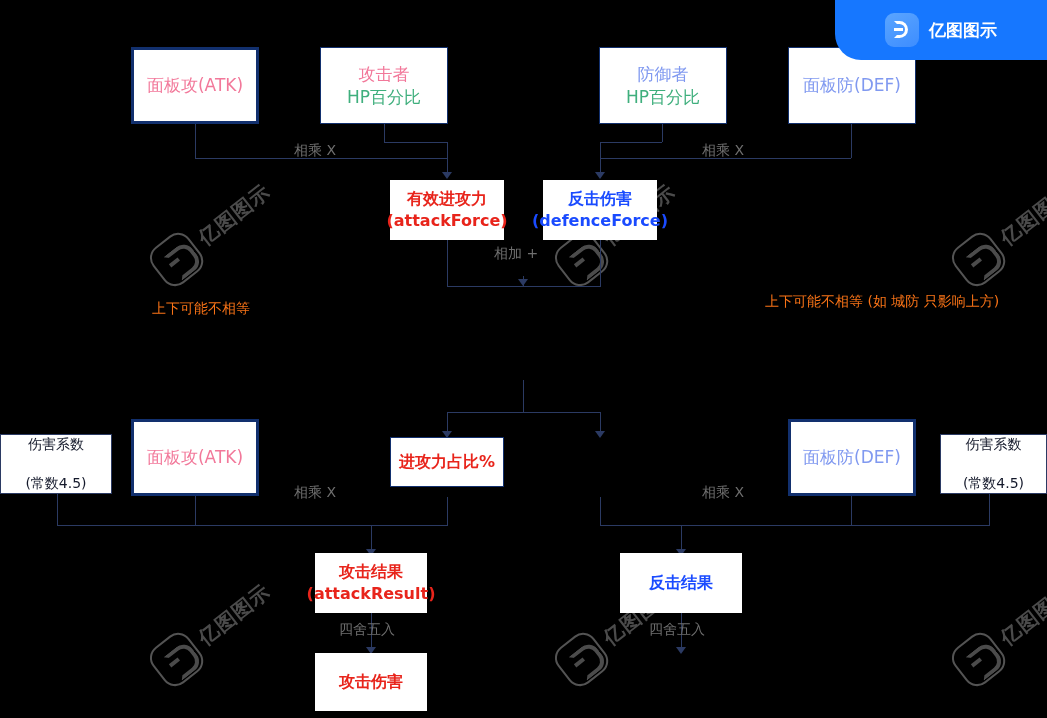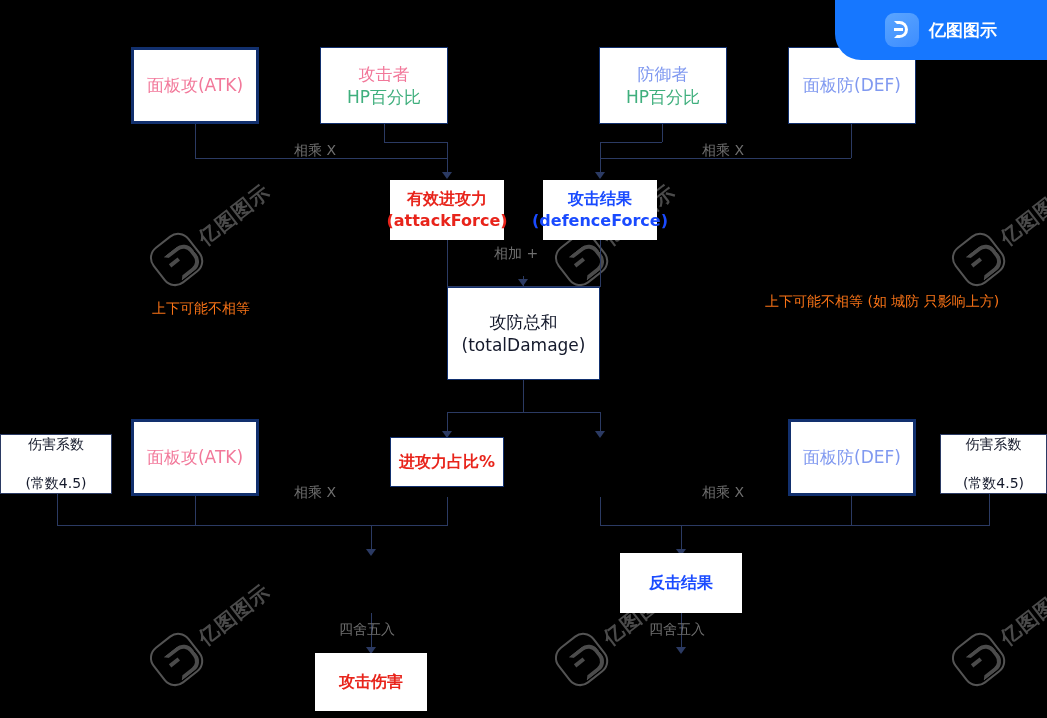--- a/index.html
+++ b/index.html
@@ -289,28 +289,24 @@
   <div class="node b-thin fs17" style="left:788px; top:47px; width:128px; height:77px;">
     <span class="ln t-peri">面板防(DEF)</span>
   </div>
 
   <div class="node b-none fs16 bold" style="left:390px; top:180px; width:114px; height:60px;">
     <span class="ln t-red">有效进攻力</span>
     <span class="ln t-red">(attackForce)</span>
   </div>
 
   <div class="node b-none fs16 bold" style="left:543px; top:180px; width:114px; height:60px;">
-    <span class="ln t-blue">攻击结果</span>
+    <span class="ln t-blue">反击伤害</span>
     <span class="ln t-blue">(defenceForce)</span>
   </div>
 
-  <div class="node b-thin fs17" style="left:447px; top:287px; width:153px; height:93px;">
-    <span class="ln t-dark">攻防总和</span>
-    <span class="ln t-dark">(totalDamage)</span>
-  </div>
 
   <div class="node b-hair fs14" style="left:0px; top:434px; width:112px; height:60px;">
     <span class="ln t-dark">伤害系数</span>
     <span class="ln t-dark">(常数4.5)</span>
   </div>
 
   <div class="node b-thick fs17" style="left:131px; top:419px; width:128px; height:77px;">
     <span class="ln t-pink">面板攻(ATK)</span>
   </div>
 
@@ -321,20 +317,24 @@
 
   <div class="node b-thick fs17" style="left:788px; top:419px; width:128px; height:77px;">
     <span class="ln t-peri">面板防(DEF)</span>
   </div>
 
   <div class="node b-hair fs14" style="left:940px; top:434px; width:107px; height:60px;">
     <span class="ln t-dark">伤害系数</span>
     <span class="ln t-dark">(常数4.5)</span>
   </div>
 
+  <div class="node b-none fs16 bold" style="left:315px; top:553px; width:112px; height:60px;">
+    <span class="ln t-red">攻击结果</span>
+    <span class="ln t-red">(attackResult)</span>
+  </div>
 
   <div class="node b-none fs16 bold" style="left:620px; top:553px; width:122px; height:60px;">
     <span class="ln t-blue">反击结果</span>
   </div>
 
   <div class="node b-none fs16 bold" style="left:315px; top:653px; width:112px; height:58px;">
     <span class="ln t-red">攻击伤害</span>
   </div>
 
 

